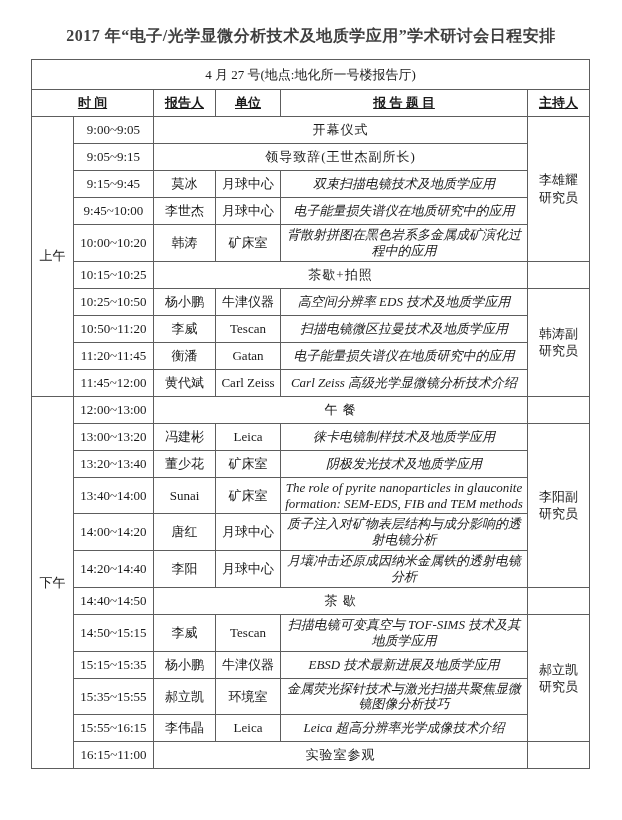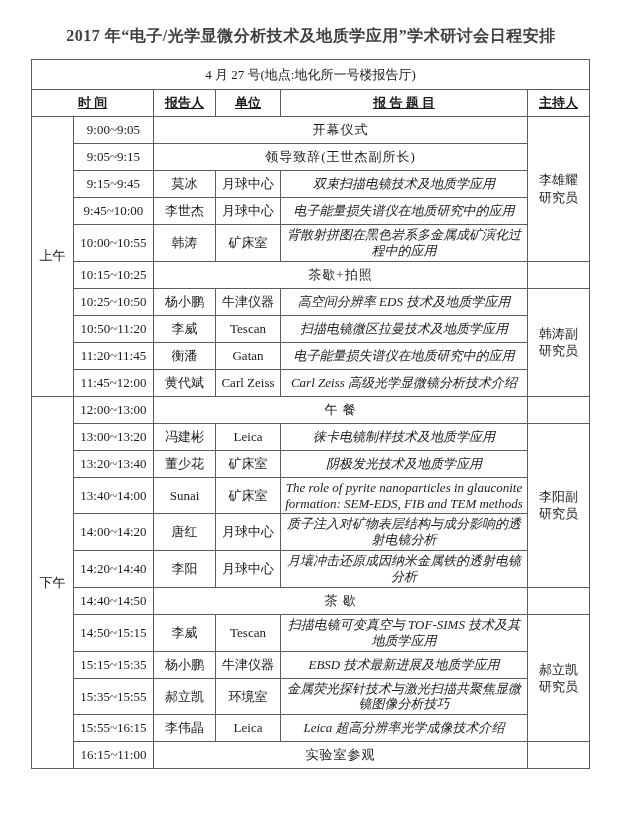--- a/index.html
+++ b/index.html
@@ -99,21 +99,21 @@
         <td class="org">月球中心</td>
         <td class="topic">双束扫描电镜技术及地质学应用</td>
       </tr>
       <tr>
         <td class="time">9:45~10:00</td>
         <td class="speaker">李世杰</td>
         <td class="org">月球中心</td>
         <td class="topic">电子能量损失谱仪在地质研究中的应用</td>
       </tr>
       <tr>
-        <td class="time">10:00~10:55</td>
+        <td class="time">10:00~10:20</td>
         <td class="speaker">韩涛</td>
         <td class="org">矿床室</td>
         <td class="topic">背散射拼图在黑色岩系多金属成矿演化过程中的应用</td>
       </tr>
 
       <tr>
         <td class="time">10:15~10:25</td>
         <td class="event" colspan="3">茶歇+拍照</td>
         <td class="mod"></td>
       </tr>

